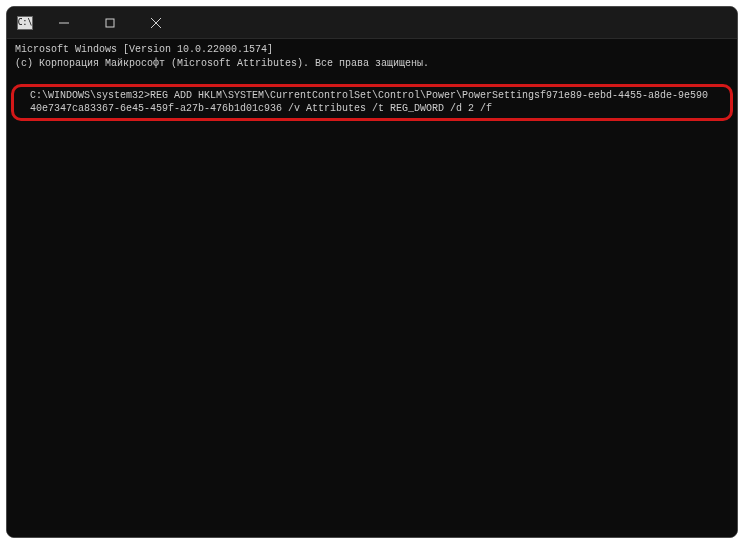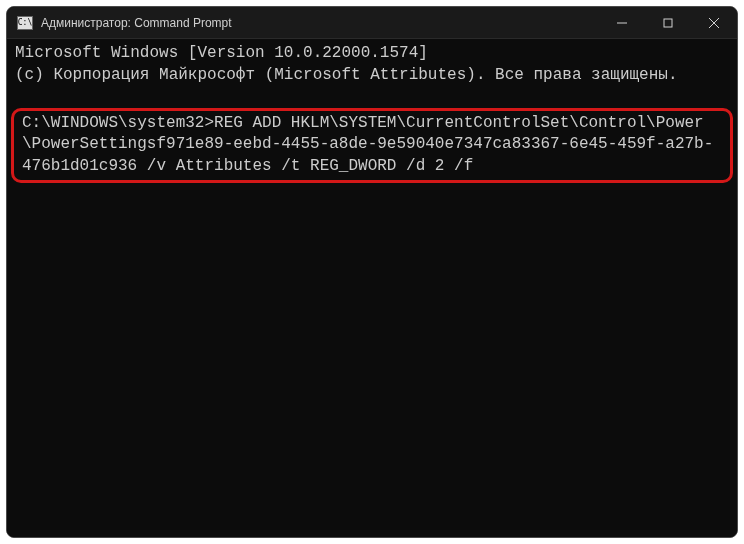--- a/index.html
+++ b/index.html
@@ -63,50 +63,49 @@
       justify-content: center;
       color: #d0d0d0;
       cursor: pointer;
     }
     .win-btn svg { width: 10px; height: 10px; }
     .terminal {
       flex: 1;
       background: #0c0c0c;
       padding: 4px 8px;
       font-family: Consolas, 'Courier New', monospace;
-      font-size: 16px;
+      font-size: 10px;
       color: #cccccc;
       line-height: 1.35;
       overflow: hidden;
     }
     .terminal-line {
       white-space: pre-wrap;
       word-break: break-all;
     }
     .blank-line { height: 1.35em; }
     .highlight-box {
       border: 3px solid #d41818;
       border-radius: 10px;
-      padding: 2px 8px;
+      padding: 2px 16px;
       margin-top: 0;
       margin-left: -4px;
       margin-right: -4px;
     }
     .highlight-box .terminal-line {
       white-space: pre-wrap;
       word-break: break-all;
     }
   </style>
 </head>
 <body>
 
 <div class="window">
   <div class="titlebar">
     <div class="app-icon">C:\</div>
-    <div class="title-text">Администратор: Command Prompt</div>
     <div class="window-controls">
       <div class="win-btn">
         <svg viewBox="0 0 10 10">
             <line x1="0" y1="5" x2="10" y2="5" stroke="currentColor" stroke-width="1"></line>
           </svg>
       </div>
       <div class="win-btn">
         <svg viewBox="0 0 10 10">
             <rect x="1" y="1" width="8" height="8" fill="none" stroke="currentColor" stroke-width="1"></rect>
           </svg>

